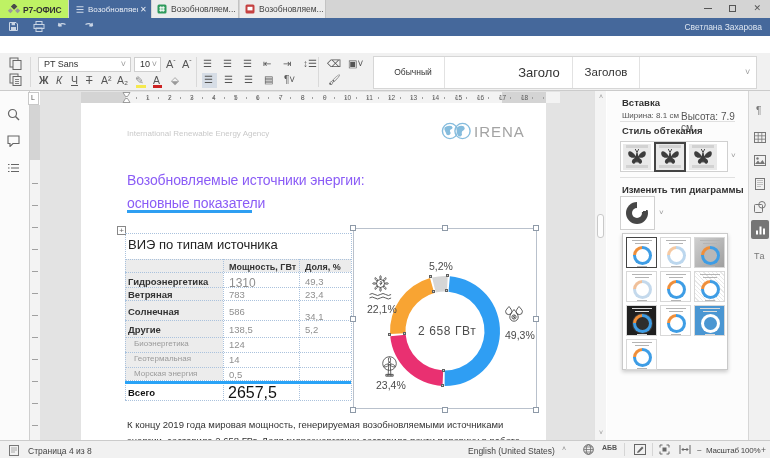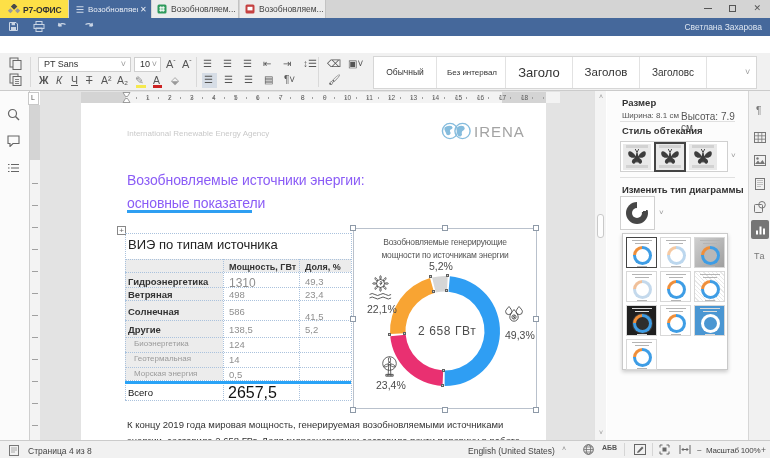--- a/index.html
+++ b/index.html
@@ -1,21 +1,21 @@
 <!DOCTYPE html>
 <html><head>
 <meta charset="utf-8">
 <style>
 * { margin:0; padding:0; box-sizing:border-box; }
 html,body { width:770px; height:458px; overflow:hidden; font-family:"Liberation Sans", sans-serif; }
 .abs { position:absolute; }
 #app { position:relative; width:770px; height:458px; background:#fff; }
 
 #tabbar { position:absolute; left:0; top:0; width:770px; height:18px; background:#d4d4d4; }
-#logotab { position:absolute; left:0; top:0; width:68px; height:18px; background:#fde047; }
+#logotab { position:absolute; left:0; top:0; width:68px; height:18px; background:#bef264; }
 #logotab .txt { position:absolute; left:23px; top:4.5px; font-size:8.5px; font-weight:bold; color:#333; white-space:nowrap; letter-spacing:-0.1px; }
 #activetab { position:absolute; left:69px; top:0; width:82px; height:18px; background:#45689b; color:#e8edf5; }
 .doctab { position:absolute; top:0; height:18px; background:#ececec; border-right:1px solid #c3c3c3; }
 .doctab .t { position:absolute; top:4px; font-size:8.5px; color:#444; }
 #winbtns { position:absolute; top:0; right:0; height:18px; }
 
 #bluebar { position:absolute; left:0; top:18px; width:770px; height:18px; background:#45689b; }
 #bluebar .title { position:absolute; left:0; right:0; top:4.5px; text-align:center; font-size:8px; color:#dde5f0; }
 #bluebar .user { position:absolute; right:8px; top:4px; font-size:8.5px; color:#dde5f0; }
 
@@ -156,25 +156,23 @@
   <div class="tico" style="left:224px;top:21px;">☰</div>
   <div class="tico" style="left:244px;top:21px;">☰</div>
   <div class="tico" style="left:264px;top:21px;">▤</div>
   <div class="tico" style="left:284px;top:21px;">¶˅</div>
   <div class="vsep" style="left:318px;"></div>
   <div class="tico" style="left:327px;top:5px;">⌫</div>
   <div class="tico" style="left:328px;top:21px;">🖌</div>
   <div class="tico" style="left:348px;top:5px;">▣˅</div>
 
   <div id="styles">
-    <div class="stybox" style="left:0;width:63px;font-size:8.5px;line-height:31px;">Обычный</div>
-    <div class="stybox" style="left:65px;width:67px;font-size:8px;line-height:31px;">Без интервал</div>
+    <div class="stybox" style="left:8px;width:63px;font-size:8.5px;line-height:31px;">Обычный</div>
     <div class="stybox" style="left:199px;width:67px;font-size:11.5px;line-height:31px;">Заголов</div>
     <div class="stybox" style="left:132px;width:67px;font-size:13px;line-height:31px;">Заголо</div>
-    <div class="stybox" style="left:266px;width:67px;font-size:10px;line-height:31px;">Заголовс</div>
     <div class="stybox" style="left:333px;width:49px;border-right:none;"></div>
     <div class="abs" style="left:371px;top:10px;color:#999;font-size:9px;">˅</div>
   </div>
 </div>
 
 <div id="canvas"></div>
 <div id="scroll">
   <div class="abs" style="left:4px;top:2px;color:#999;font-size:7px;">˄</div>
   <div class="abs" style="left:4px;top:338px;color:#999;font-size:7px;">˅</div>
   <div class="abs" style="left:2px;top:123px;width:7px;height:24px;background:#fdfdfd;border:1px solid #c9c9c9;border-radius:3px;"></div>
@@ -266,43 +264,42 @@
         <div style="position:absolute;left:226px;top:0px;width:0px;height:167px;border-left:1px dotted #aac2dd;"></div>
         <div style="position:absolute;left:98px;top:26px;width:0px;height:141px;border-left:1px dotted #aac2dd;"></div>
         <div style="position:absolute;left:174px;top:26px;width:0px;height:141px;border-left:1px dotted #aac2dd;"></div>
         <div style="position:absolute;left:3px;top:4px;font-size:13px;color:#222;white-space:nowrap;">ВИЭ по типам источника</div>
         <div style="position:absolute;left:104px;top:29px;font-size:9px;font-weight:bold;color:#333;white-space:nowrap;">Мощность, ГВт</div>
         <div style="position:absolute;left:180px;top:29px;font-size:9px;font-weight:bold;color:#333;">Доля, %</div>
         <div style="position:absolute;top:43px;left:3px;font-size:9.5px;color:#333;font-weight:bold;white-space:nowrap;">Гидроэнергетика</div>
         <div style="position:absolute;left:104px;top:43px;font-size:12px;color:#8f8f8f;">1310</div>
         <div style="position:absolute;left:180px;top:43px;font-size:9.5px;color:#8f8f8f;">49,3</div>
         <div style="position:absolute;top:56px;left:3px;font-size:9.5px;color:#333;font-weight:bold;white-space:nowrap;">Ветряная</div>
-        <div style="position:absolute;left:104px;top:56px;font-size:9.5px;color:#8f8f8f;">498</div>
+        <div style="position:absolute;left:104px;top:56px;font-size:9.5px;color:#8f8f8f;">783</div>
         <div style="position:absolute;left:180px;top:56px;font-size:9.5px;color:#8f8f8f;">23,4</div>
         <div style="position:absolute;top:73px;left:3px;font-size:9.5px;color:#333;font-weight:bold;white-space:nowrap;">Солнечная</div>
         <div style="position:absolute;left:104px;top:73px;font-size:9.5px;color:#8f8f8f;">586</div>
-        <div style="position:absolute;left:180px;top:78px;font-size:9.5px;color:#8f8f8f;">41,5</div>
+        <div style="position:absolute;left:180px;top:78px;font-size:9.5px;color:#8f8f8f;">34,1</div>
         <div style="position:absolute;top:91px;left:3px;font-size:9.5px;color:#333;font-weight:bold;white-space:nowrap;">Другие</div>
         <div style="position:absolute;left:104px;top:91px;font-size:9.5px;color:#8f8f8f;">138,5</div>
         <div style="position:absolute;left:180px;top:91px;font-size:9.5px;color:#8f8f8f;">5,2</div>
         <div style="position:absolute;top:106px;left:9px;font-size:8px;color:#9a9a9a;white-space:nowrap;">Биоэнергетика</div>
         <div style="position:absolute;left:104px;top:106px;font-size:9.5px;color:#8f8f8f;">124</div>
         <div style="position:absolute;top:121px;left:9px;font-size:8px;color:#9a9a9a;white-space:nowrap;">Геотермальная</div>
         <div style="position:absolute;left:104px;top:121px;font-size:9.5px;color:#8f8f8f;">14</div>
         <div style="position:absolute;top:136px;left:9px;font-size:8px;color:#9a9a9a;white-space:nowrap;">Морская энергия</div>
         <div style="position:absolute;left:104px;top:136px;font-size:9.5px;color:#8f8f8f;">0,5</div>
         <div style="position:absolute;left:0px;top:147.5px;width:226px;height:3px;background:#29a3f7;"></div>
-        <div style="position:absolute;left:3px;top:154px;font-size:9.5px;font-weight:normal;color:#111;">Всего</div>
+        <div style="position:absolute;left:3px;top:154px;font-size:9.5px;font-weight:bold;color:#111;">Всего</div>
         <div style="position:absolute;left:103px;top:150.5px;font-size:16px;color:#111;">2657,5</div>
       </div>
   <div class="abs" style="left:46px;top:314px;font-size:9.5px;color:#333;line-height:15.5px;">К концу 2019 года мировая мощность, генерируемая возобновляемыми источниками<br>энергии, составила 2 658 ГВт.  Доля гидроэнергетики составила почти половину в работе</div>
 </div>
 
 <div id="chartframe">
-  <div class="abs" style="left:0;right:0;top:7px;text-align:center;font-size:8.5px;color:#555;line-height:13px;letter-spacing:-0.2px;">Возобновляемые генерирующие<br>мощности по источникам энергии</div>
   <svg class="abs" style="left:0px;top:0px" width="184" height="181" viewBox="0 0 184 181" id="donutsvg">
         <path d="M95.88918632765429 47.217741402407675 A55 55 0 0 1 90.61603068361212 156.99865968879672 L90.72424021823052 141.4990374128631 A39.5 39.5 0 0 0 94.51132472622444 62.6563779162746 Z" fill="#2f9ef3"></path>
         <path d="M88.50503565289105 156.9433813384893 A55 55 0 0 1 36.24409194683061 107.17595723251834 L51.675302398178346 105.71727837608135 A39.5 39.5 0 0 0 89.20816196889449 141.45933750673322 Z" fill="#e93071"></path>
         <path d="M36.08575796999104 105.070182774624 A55 55 0 0 1 76.02458641276841 49.078010355889305 L80.24493024189732 63.992389255593224 A39.5 39.5 0 0 0 51.56158981481175 104.20494944722996 Z" fill="#f8a433"></path>
         <path d="M78.06718377935756 48.542144968179954 A55 55 0 0 1 93.78261170421919 47.07043535486976 L92.99842113303015 62.550585391224644 A39.5 39.5 0 0 0 81.7118865324477 63.607540477147424 Z" fill="#d6d6d6"></path>
       </svg>
   <div class="pct" style="left:75px;top:31px;">5,2%</div>
   <div class="pct" style="left:13px;top:74px;">22,1%</div>
   <div class="pct" style="left:151px;top:100px;">49,3%</div>
   <div class="pct" style="left:22px;top:150px;">23,4%</div>
@@ -353,21 +350,21 @@
   <div class="shandle" style="left:91px;top:60px;"></div>
   <div class="shandle" style="left:75px;top:46px;"></div>
   <div class="shandle" style="left:78px;top:61px;"></div>
   <div class="shandle" style="left:87px;top:155px;"></div>
   <div class="shandle" style="left:88px;top:140px;"></div>
   <div class="shandle" style="left:34px;top:104px;"></div>
   <div class="shandle" style="left:49px;top:103px;"></div>
 </div>
 
 <div id="panel">
-  <div class="abs" style="left:15px;top:6px;font-size:9.5px;font-weight:bold;color:#333;">Размер</div>
+  <div class="abs" style="left:15px;top:6px;font-size:9.5px;font-weight:bold;color:#333;">Вставка</div>
   <div class="abs" style="left:15px;top:20px;font-size:8px;color:#555;">Ширина: 8.1 см</div>
   <div class="abs" style="left:74px;top:20px;font-size:10px;color:#555;">Высота: 7.9 см</div>
   <div class="abs" style="left:13px;top:30px;width:115px;height:1px;background:#e0e0e0;"></div>
   <div class="abs" style="left:15px;top:34px;font-size:9.5px;font-weight:bold;color:#333;">Стиль обтекания</div>
   <div class="abs" style="left:13px;top:50px;width:108px;height:31px;background:#fff;border:1px solid #d0d0d0;"></div>
   <div class="abs bflyw" style="left:16px;top:52.5px;">
         <div class="bl1"></div>
         <div class="bl2"></div>
         <svg width="24" height="23" viewBox="0 0 20 20" style="position:absolute;left:2px;top:1.5px;">
     <path d="M9.2 10 C5 4 1.5 4.5 2.5 8.5 C3.2 11 6 11.5 8.5 11 C6 12 4.5 14.5 6.5 16 C8.5 17.3 9.5 14 9.7 12z" fill="#3c3c3c"></path>

